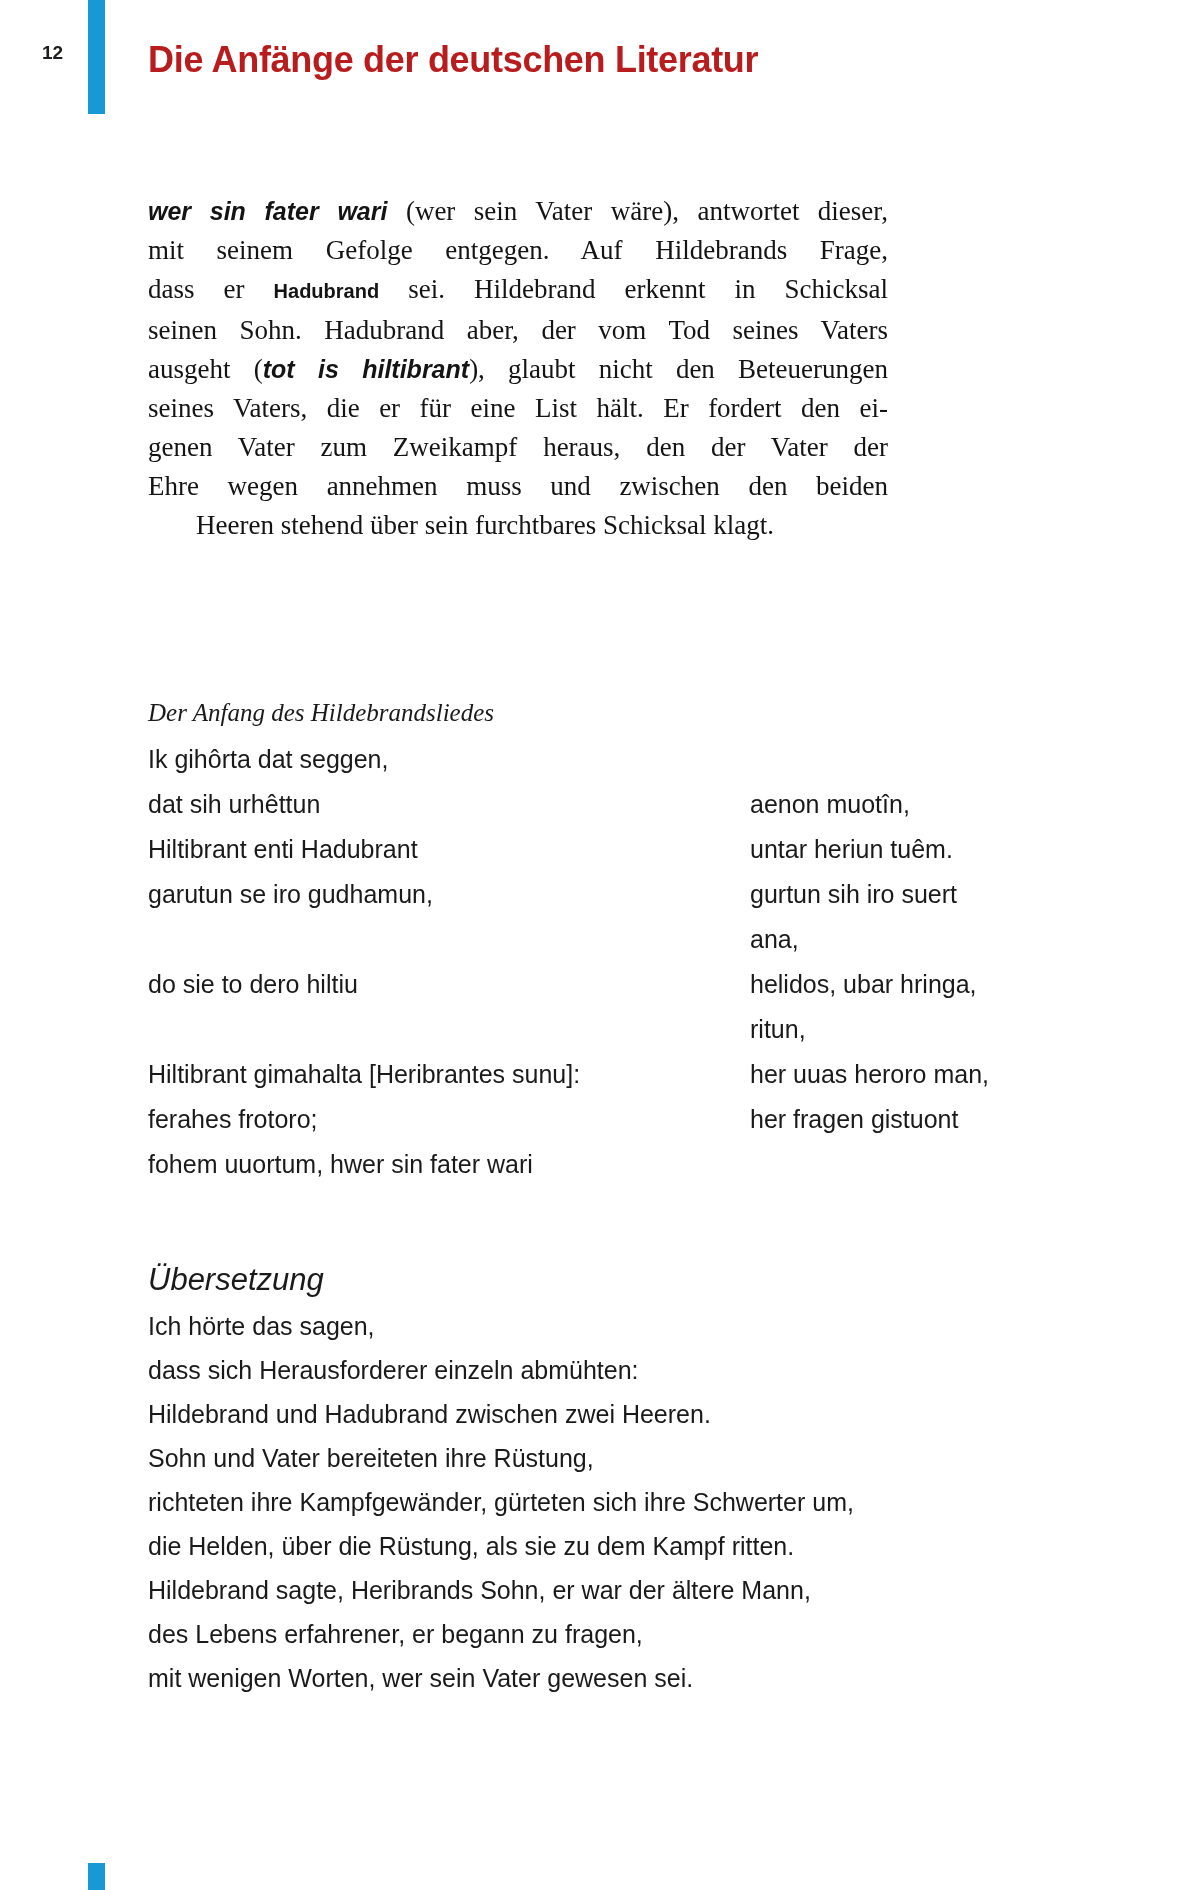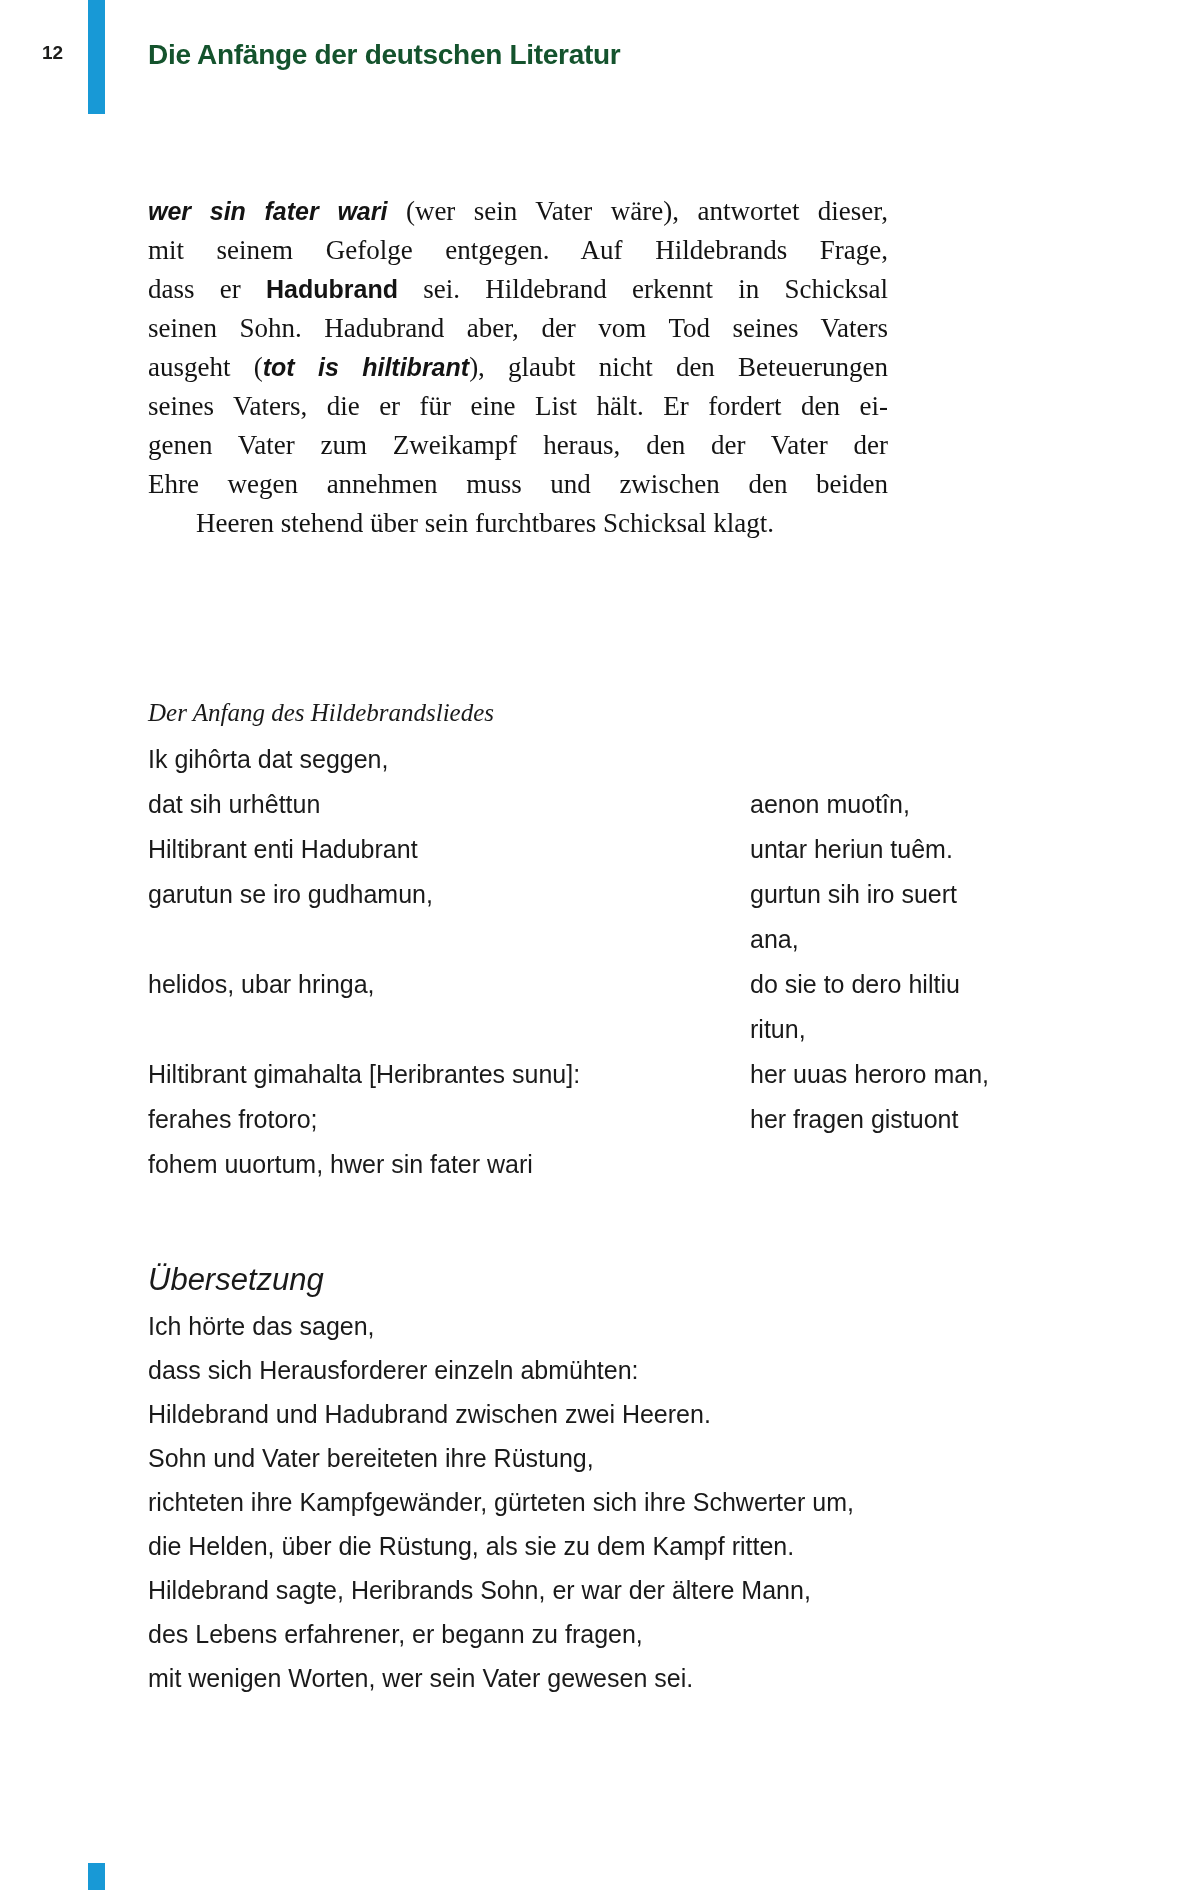--- a/index.html
+++ b/index.html
@@ -20,39 +20,39 @@
     position:absolute;left:88px;bottom:0;
     width:17px;height:27px;
     background:var(--accent,#1899d6);
   }
   .page-number{
     position:absolute;left:42px;top:42px;
     font-size:19px;font-weight:700;color:#1d1d1b;
   }
   .header-title{
     position:absolute;left:148px;top:39px;
-    font-size:28px;font-weight:700;color:#14532d;
+    font-size:36px;font-weight:700;color:#b91c1c;
     letter-spacing:-0.3px;
   }
   
   .intro{
     position:absolute;left:148px;top:192px;width:740px;
     font-family:"Liberation Serif", serif;
     font-size:27px;line-height:39px;color:#141414;
   }
   .intro .line{text-align:justify;text-align-last:justify;}
   .intro .line.last{text-align-last:left;margin-left:48px;}
   .old-italic{
     font-family:"Liberation Sans", sans-serif;
     font-style:italic;font-weight:600;
     font-size:25px;
   }
   .name-bold{
     font-family:"Liberation Sans", sans-serif;
-    font-weight:700;font-size:25px;
+    font-weight:700;font-size:20px;
   }
   
   .poem{
     position:absolute;left:148px;top:690px;width:920px;
     font-size:25px;line-height:45px;color:#1a1a1a;
   }
   .poem-heading{
     font-style:italic;font-size:25px;margin-bottom:2px;color:#1a1a1a;font-family:Liberation Serif, serif;
   }
   .poem-grid{
@@ -96,22 +96,22 @@
     <div class="poem-cell">Ik gihôrta dat seggen,</div>
     <div class="poem-cell"></div>
     <div class="poem-cell">dat sih urhêttun</div>
     <div class="poem-cell">aenon muotîn,</div>
     <div class="poem-cell">Hiltibrant enti Hadubrant</div>
     <div class="poem-cell">untar heriun tuêm.</div>
     <div class="poem-cell">garutun se iro gudhamun,</div>
     <div class="poem-cell">gurtun sih iro suert</div>
     <div class="poem-cell"></div>
     <div class="poem-cell">ana,</div>
+    <div class="poem-cell">do sie to dero hiltiu</div>
     <div class="poem-cell">helidos, ubar hringa,</div>
-    <div class="poem-cell">do sie to dero hiltiu</div>
     <div class="poem-cell"></div>
     <div class="poem-cell">ritun,</div>
     <div class="poem-cell">Hiltibrant gimahalta [Heribrantes sunu]:</div>
     <div class="poem-cell">her uuas heroro man,</div>
     <div class="poem-cell">ferahes frotoro;</div>
     <div class="poem-cell">her fragen gistuont</div>
     <div class="poem-cell">fohem uuortum, hwer sin fater wari</div>
     <div class="poem-cell"></div>
   </div>
 </div>

